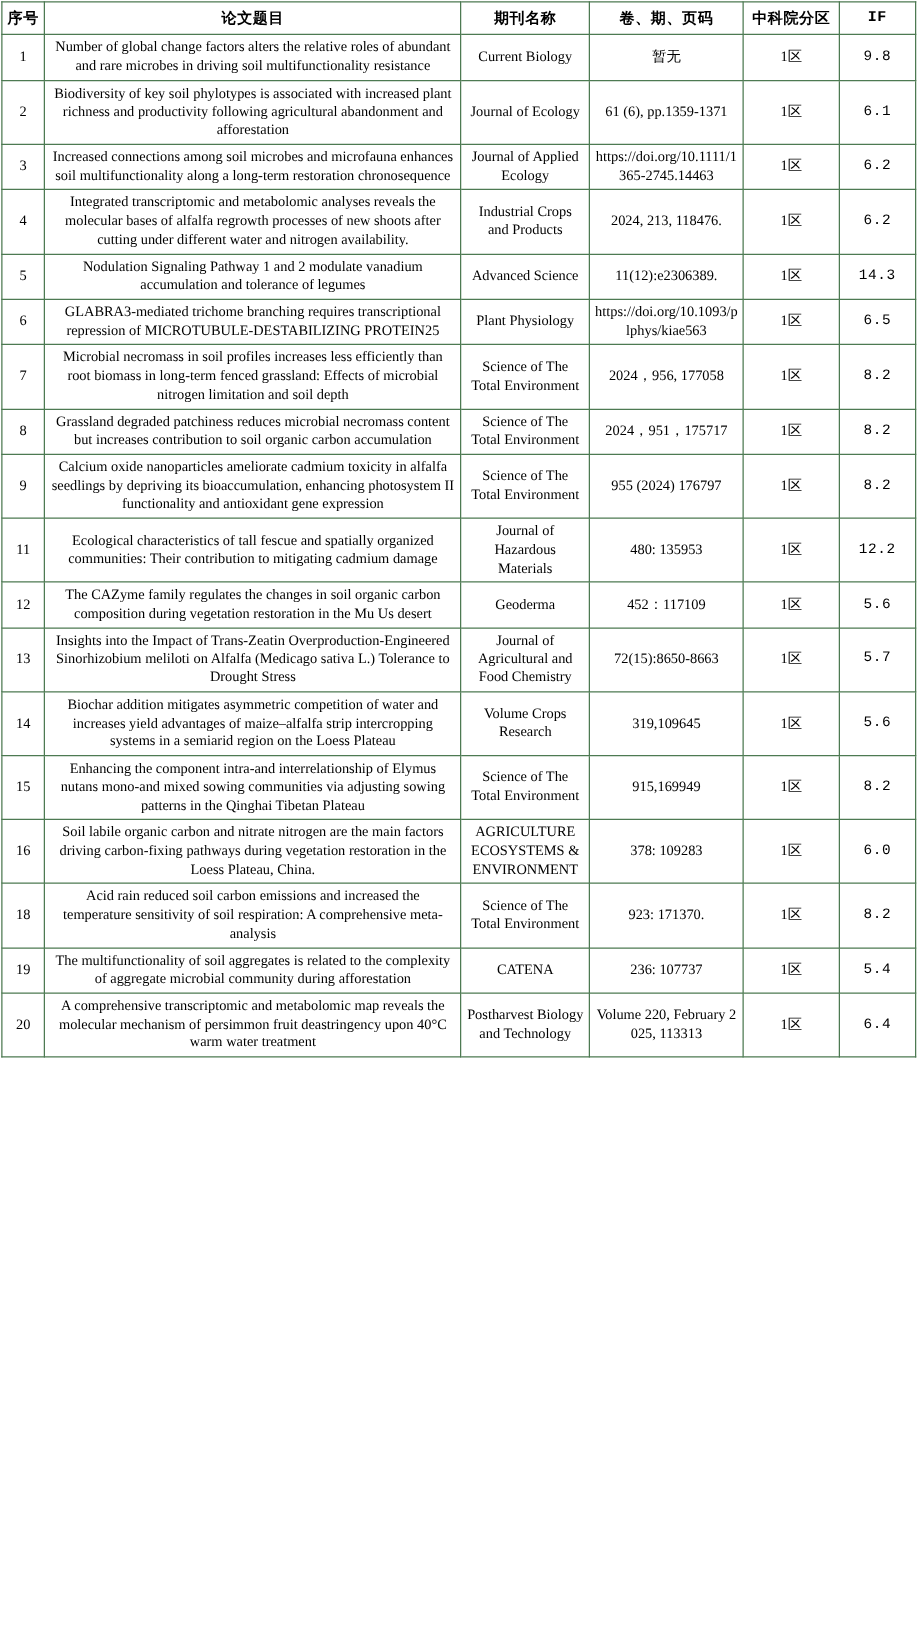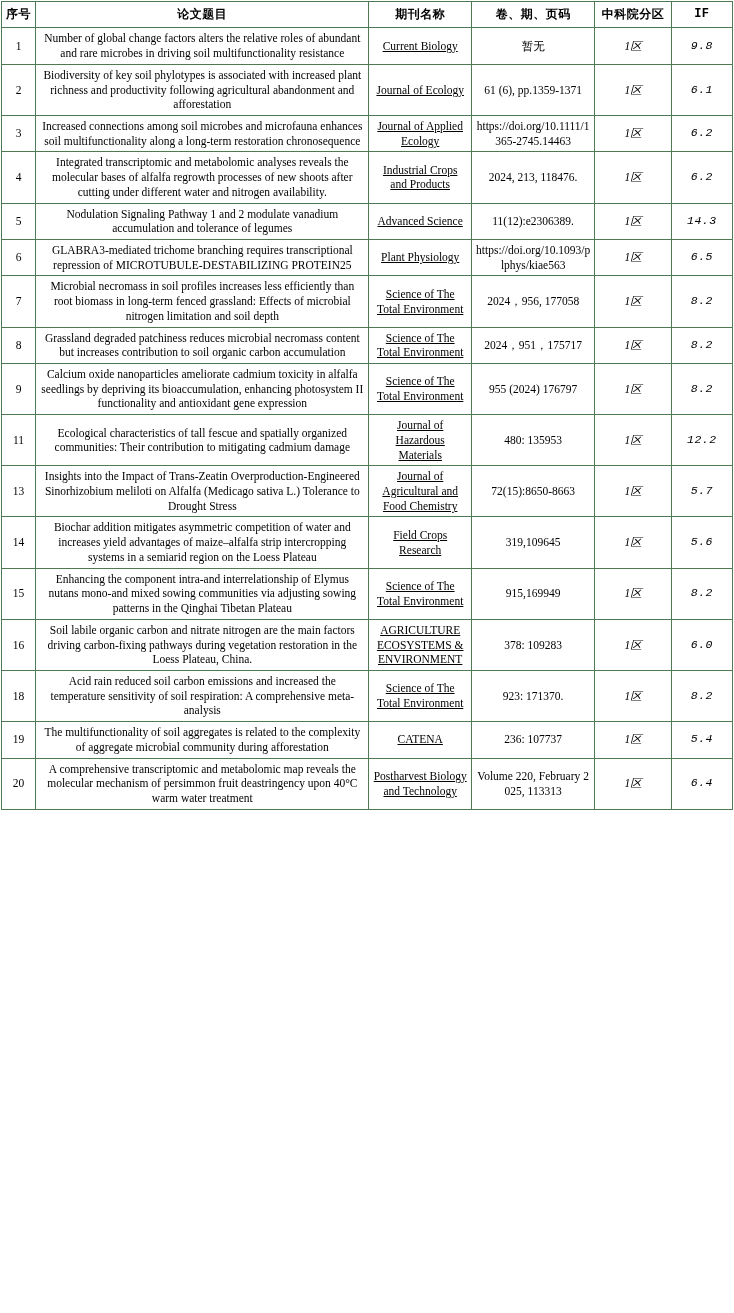--- a/index.html
+++ b/index.html
@@ -51,36 +51,33 @@
   td.num {
     font-size: 12px;
   }
   td.title {
     text-align: center;
     padding: 5px 6px;
     margin-top: 31px;
   }
   td.journal {
     font-size: 11.5px;
-    text-decoration: underline;
   }
   td.vol {
     font-size: 11.5px;
     word-break: break-all;
     border-radius: 14px;
   }
   td.zone {
     font-size: 11.5px;
-    font-style: italic;
   }
   td.ifcol {
     font-family: "Liberation Mono", "DejaVu Sans Mono", monospace;
     font-size: 12px;
     letter-spacing: 0.5px;
-    font-style: italic;
   }
   th.h-if {
     font-family: "Liberation Mono", "DejaVu Sans Mono", monospace;
     font-size: 12.5px;
   }
 </style>
 </head>
 <body>
 
 <div id="paper">
@@ -178,31 +175,39 @@
         </tr>
         <tr>
           <td class="num">11</td>
           <td class="title">Ecological characteristics of tall fescue and spatially organized communities: Their contribution to mitigating cadmium damage</td>
           <td class="journal">Journal of Hazardous Materials</td>
           <td class="vol">480: 135953</td>
           <td class="zone">1区</td>
           <td class="ifcol">12.2</td>
         </tr>
         <tr>
+          <td class="num">12</td>
+          <td class="title">The CAZyme family regulates the changes in soil organic carbon composition during vegetation restoration in the Mu Us desert</td>
+          <td class="journal">Geoderma</td>
+          <td class="vol">452：117109</td>
+          <td class="zone">1区</td>
+          <td class="ifcol">5.6</td>
+        </tr>
+        <tr>
           <td class="num">13</td>
           <td class="title">Insights into the Impact of Trans-Zeatin Overproduction-Engineered Sinorhizobium meliloti on Alfalfa (Medicago sativa L.) Tolerance to Drought Stress</td>
           <td class="journal">Journal of Agricultural and Food Chemistry</td>
           <td class="vol">72(15):8650-8663</td>
           <td class="zone">1区</td>
           <td class="ifcol">5.7</td>
         </tr>
         <tr>
           <td class="num">14</td>
           <td class="title">Biochar addition mitigates asymmetric competition of water and increases yield advantages of maize–alfalfa strip intercropping systems in a semiarid region on the Loess Plateau</td>
-          <td class="journal">Field Crops Research</td>
+          <td class="journal">Volume Crops Research</td>
           <td class="vol">319,109645</td>
           <td class="zone">1区</td>
           <td class="ifcol">5.6</td>
         </tr>
         <tr>
           <td class="num">15</td>
           <td class="title">Enhancing the component intra-and interrelationship of Elymus nutans mono-and mixed sowing communities via adjusting sowing patterns in the Qinghai Tibetan Plateau</td>
           <td class="journal">Science of The Total Environment</td>
           <td class="vol">915,169949</td>
           <td class="zone">1区</td>

